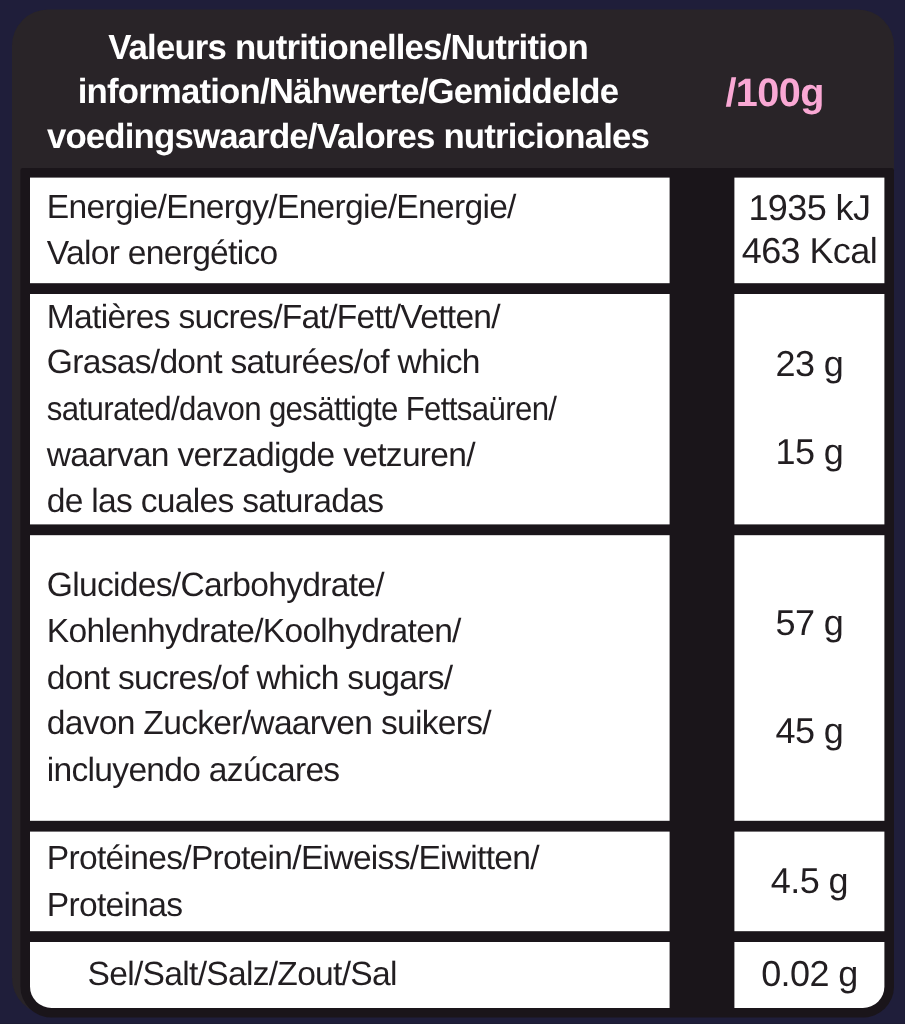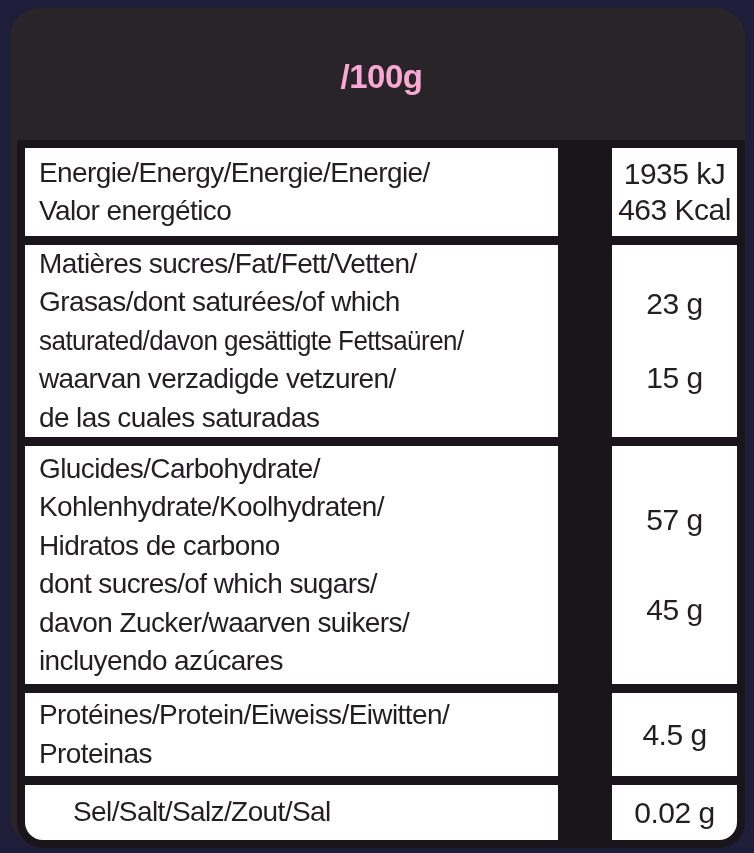--- a/index.html
+++ b/index.html
@@ -109,20 +109,25 @@
   .row-salt    .cell { height: 55px; }
   .row-salt .cell.label { border-radius: 0 0 0 18px; padding-left: 48px; }
   .row-salt .cell.value { border-radius: 0 0 18px 0; }
 </style>
 </head>
 <body>
 
 <div class="card">
 
   <div class="header">
+    <div class="header-title">
+      <span class="line">Valeurs nutritionelles/Nutrition</span>
+      <span class="line">information/Nähwerte/Gemiddelde</span>
+      <span class="line">voedingswaarde/Valores nutricionales</span>
+    </div>
     <div class="header-unit">/100g</div>
   </div>
 
   <div class="table">
 
     <div class="row row-energy">
       <div class="cell label">
         <span class="line">Energie/Energy/Energie/Energie/</span>
         <span class="line">Valor energético</span>
       </div>
@@ -143,21 +148,20 @@
       <div class="cell value spread">
         <span>23 g</span>
         <span>15 g</span>
       </div>
     </div>
 
     <div class="row row-carbs">
       <div class="cell label">
         <span class="line">Glucides/Carbohydrate/</span>
         <span class="line">Kohlenhydrate/Koolhydraten/</span>
-        <span class="line">Hidratos de carbono</span>
         <span class="line">dont sucres/of which sugars/</span>
         <span class="line">davon Zucker/waarven suikers/</span>
         <span class="line">incluyendo azúcares</span>
       </div>
       <div class="cell value spread">
         <span>57 g</span>
         <span>45 g</span>
       </div>
     </div>
 

